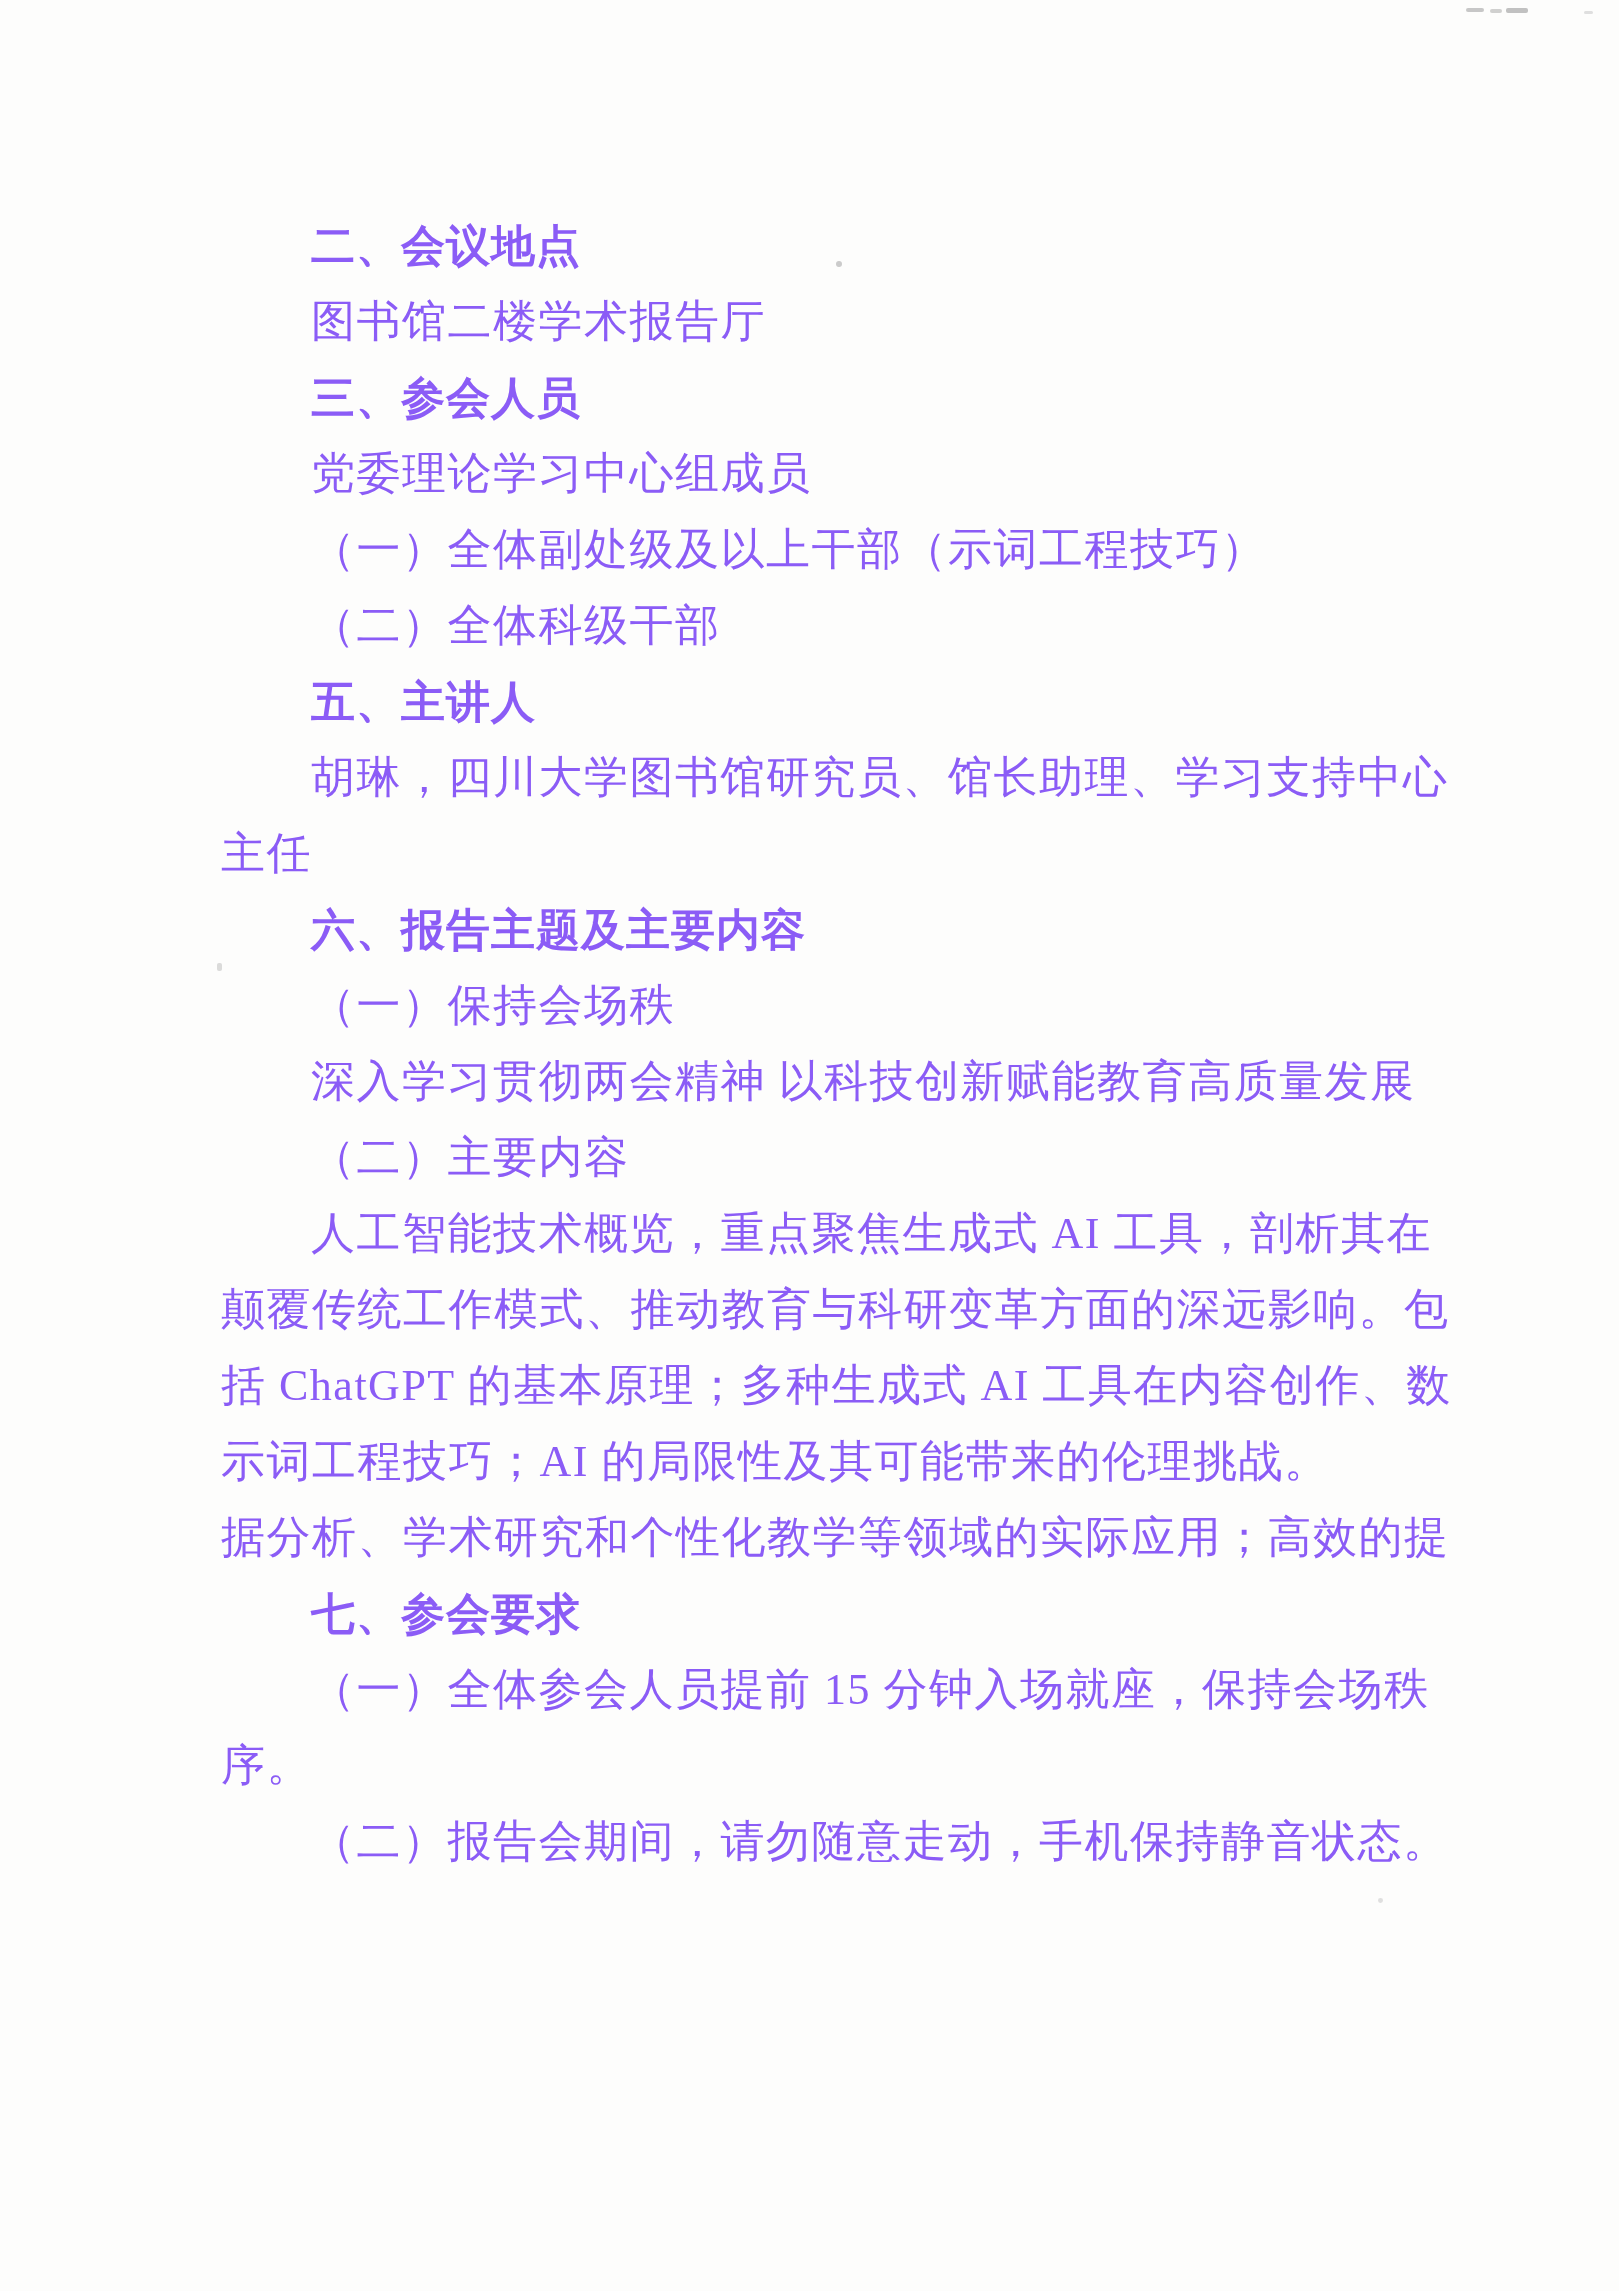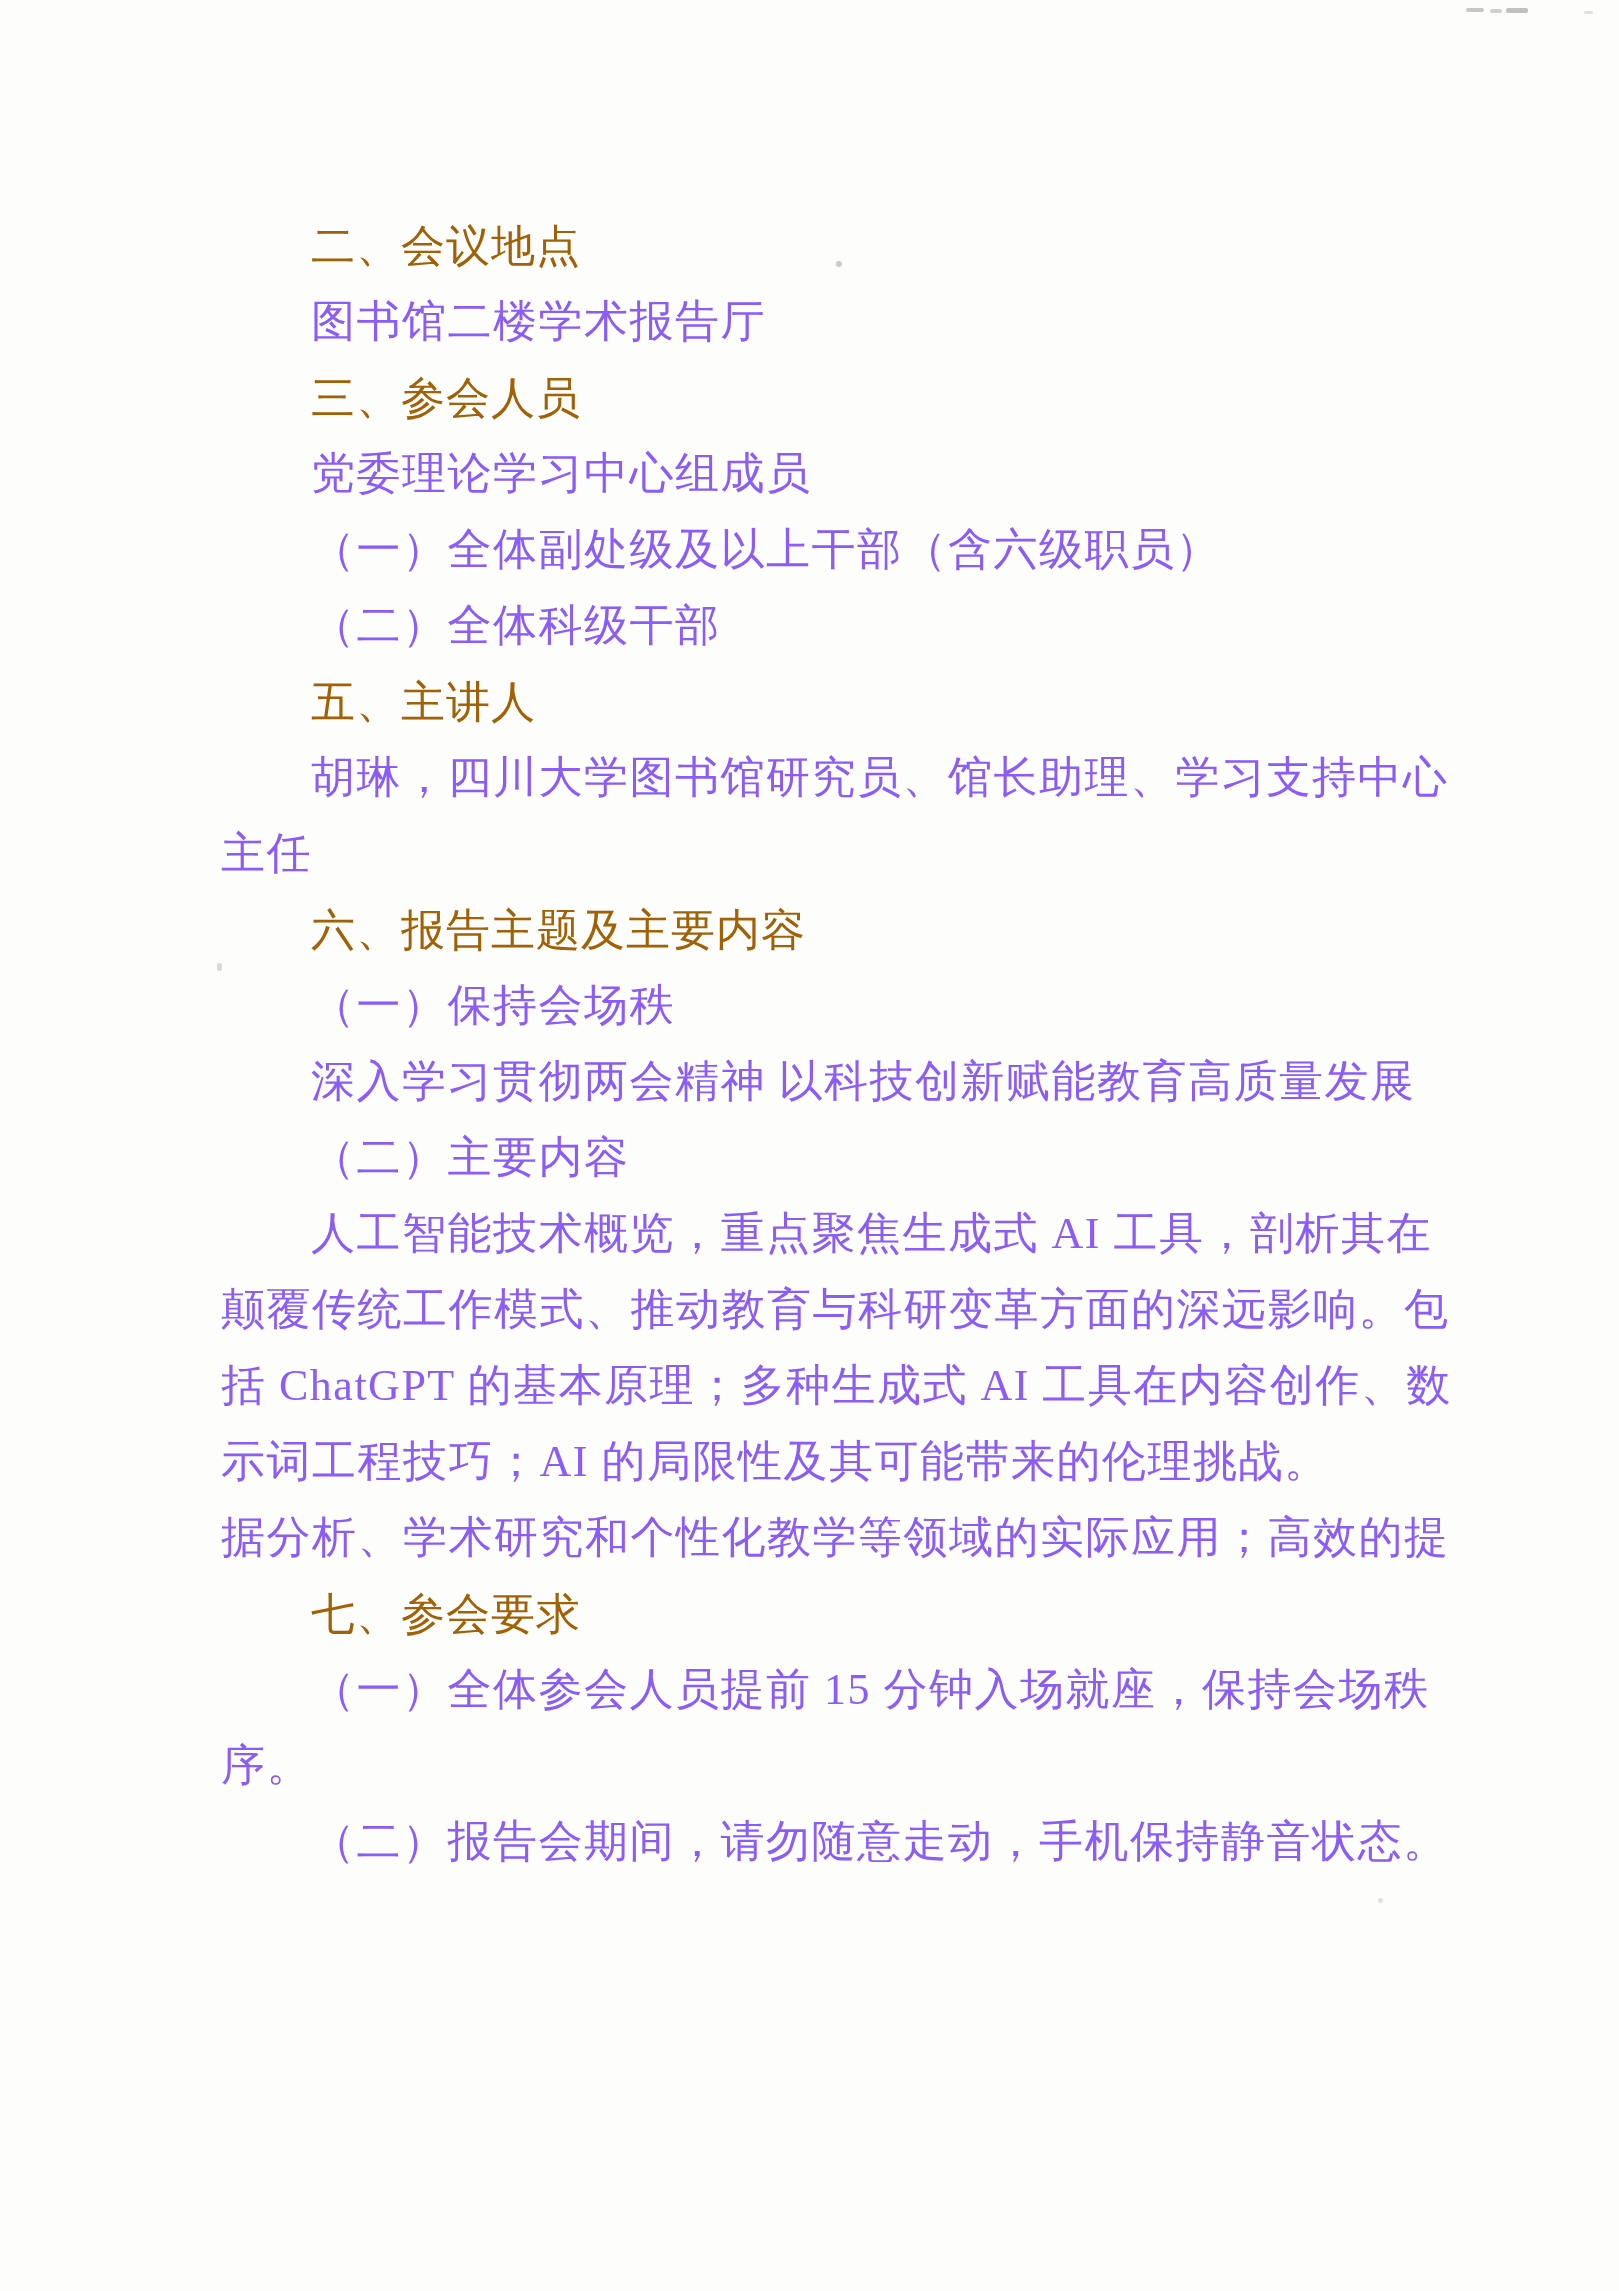--- a/index.html
+++ b/index.html
@@ -26,22 +26,22 @@
     line-height: 76px;
     color: #8b5cf6;
     letter-spacing: 1.5px;
     white-space: nowrap;
   }
   .line.indent {
     padding-left: 90px;
   }
   .line.heading {
     font-family: "Liberation Sans", "DejaVu Sans", sans-serif;
-    font-weight: 400;
-    color: #a16207;
+    font-weight: 700;
+    color: #8b5cf6;
     letter-spacing: 1px;
   }
   
   .speck {
     position: absolute;
     background: #9a9a9a;
     border-radius: 2px;
   }
   .speck.s1 { left: 1466px; top: 7.8px;  width: 17.6px; height: 3.9px; opacity: .55; }
   .speck.s2 { left: 1490px; top: 8.8px;  width: 11.8px; height: 3.9px; opacity: .45; }
@@ -56,21 +56,21 @@
 
 <div class="page">
   <div class="doc">
 
     <div class="line heading indent">二、会议地点</div>
     <div class="line indent">图书馆二楼学术报告厅</div>
 
     <div class="line heading indent">三、参会人员</div>
     <div class="line indent">党委理论学习中心组成员</div>
 
-    <div class="line indent">（一）全体副处级及以上干部（含六级职员）</div>
+    <div class="line indent">（一）全体副处级及以上干部（示词工程技巧）</div>
     <div class="line indent">（二）全体科级干部</div>
 
     <div class="line heading indent">五、主讲人</div>
     <div class="line indent">胡琳，四川大学图书馆研究员、馆长助理、学习支持中心</div>
     <div class="line">主任</div>
 
     <div class="line heading indent">六、报告主题及主要内容</div>
     <div class="line indent">（一）保持会场秩</div>
     <div class="line indent">深入学习贯彻两会精神 以科技创新赋能教育高质量发展</div>
     <div class="line indent">（二）主要内容</div>

